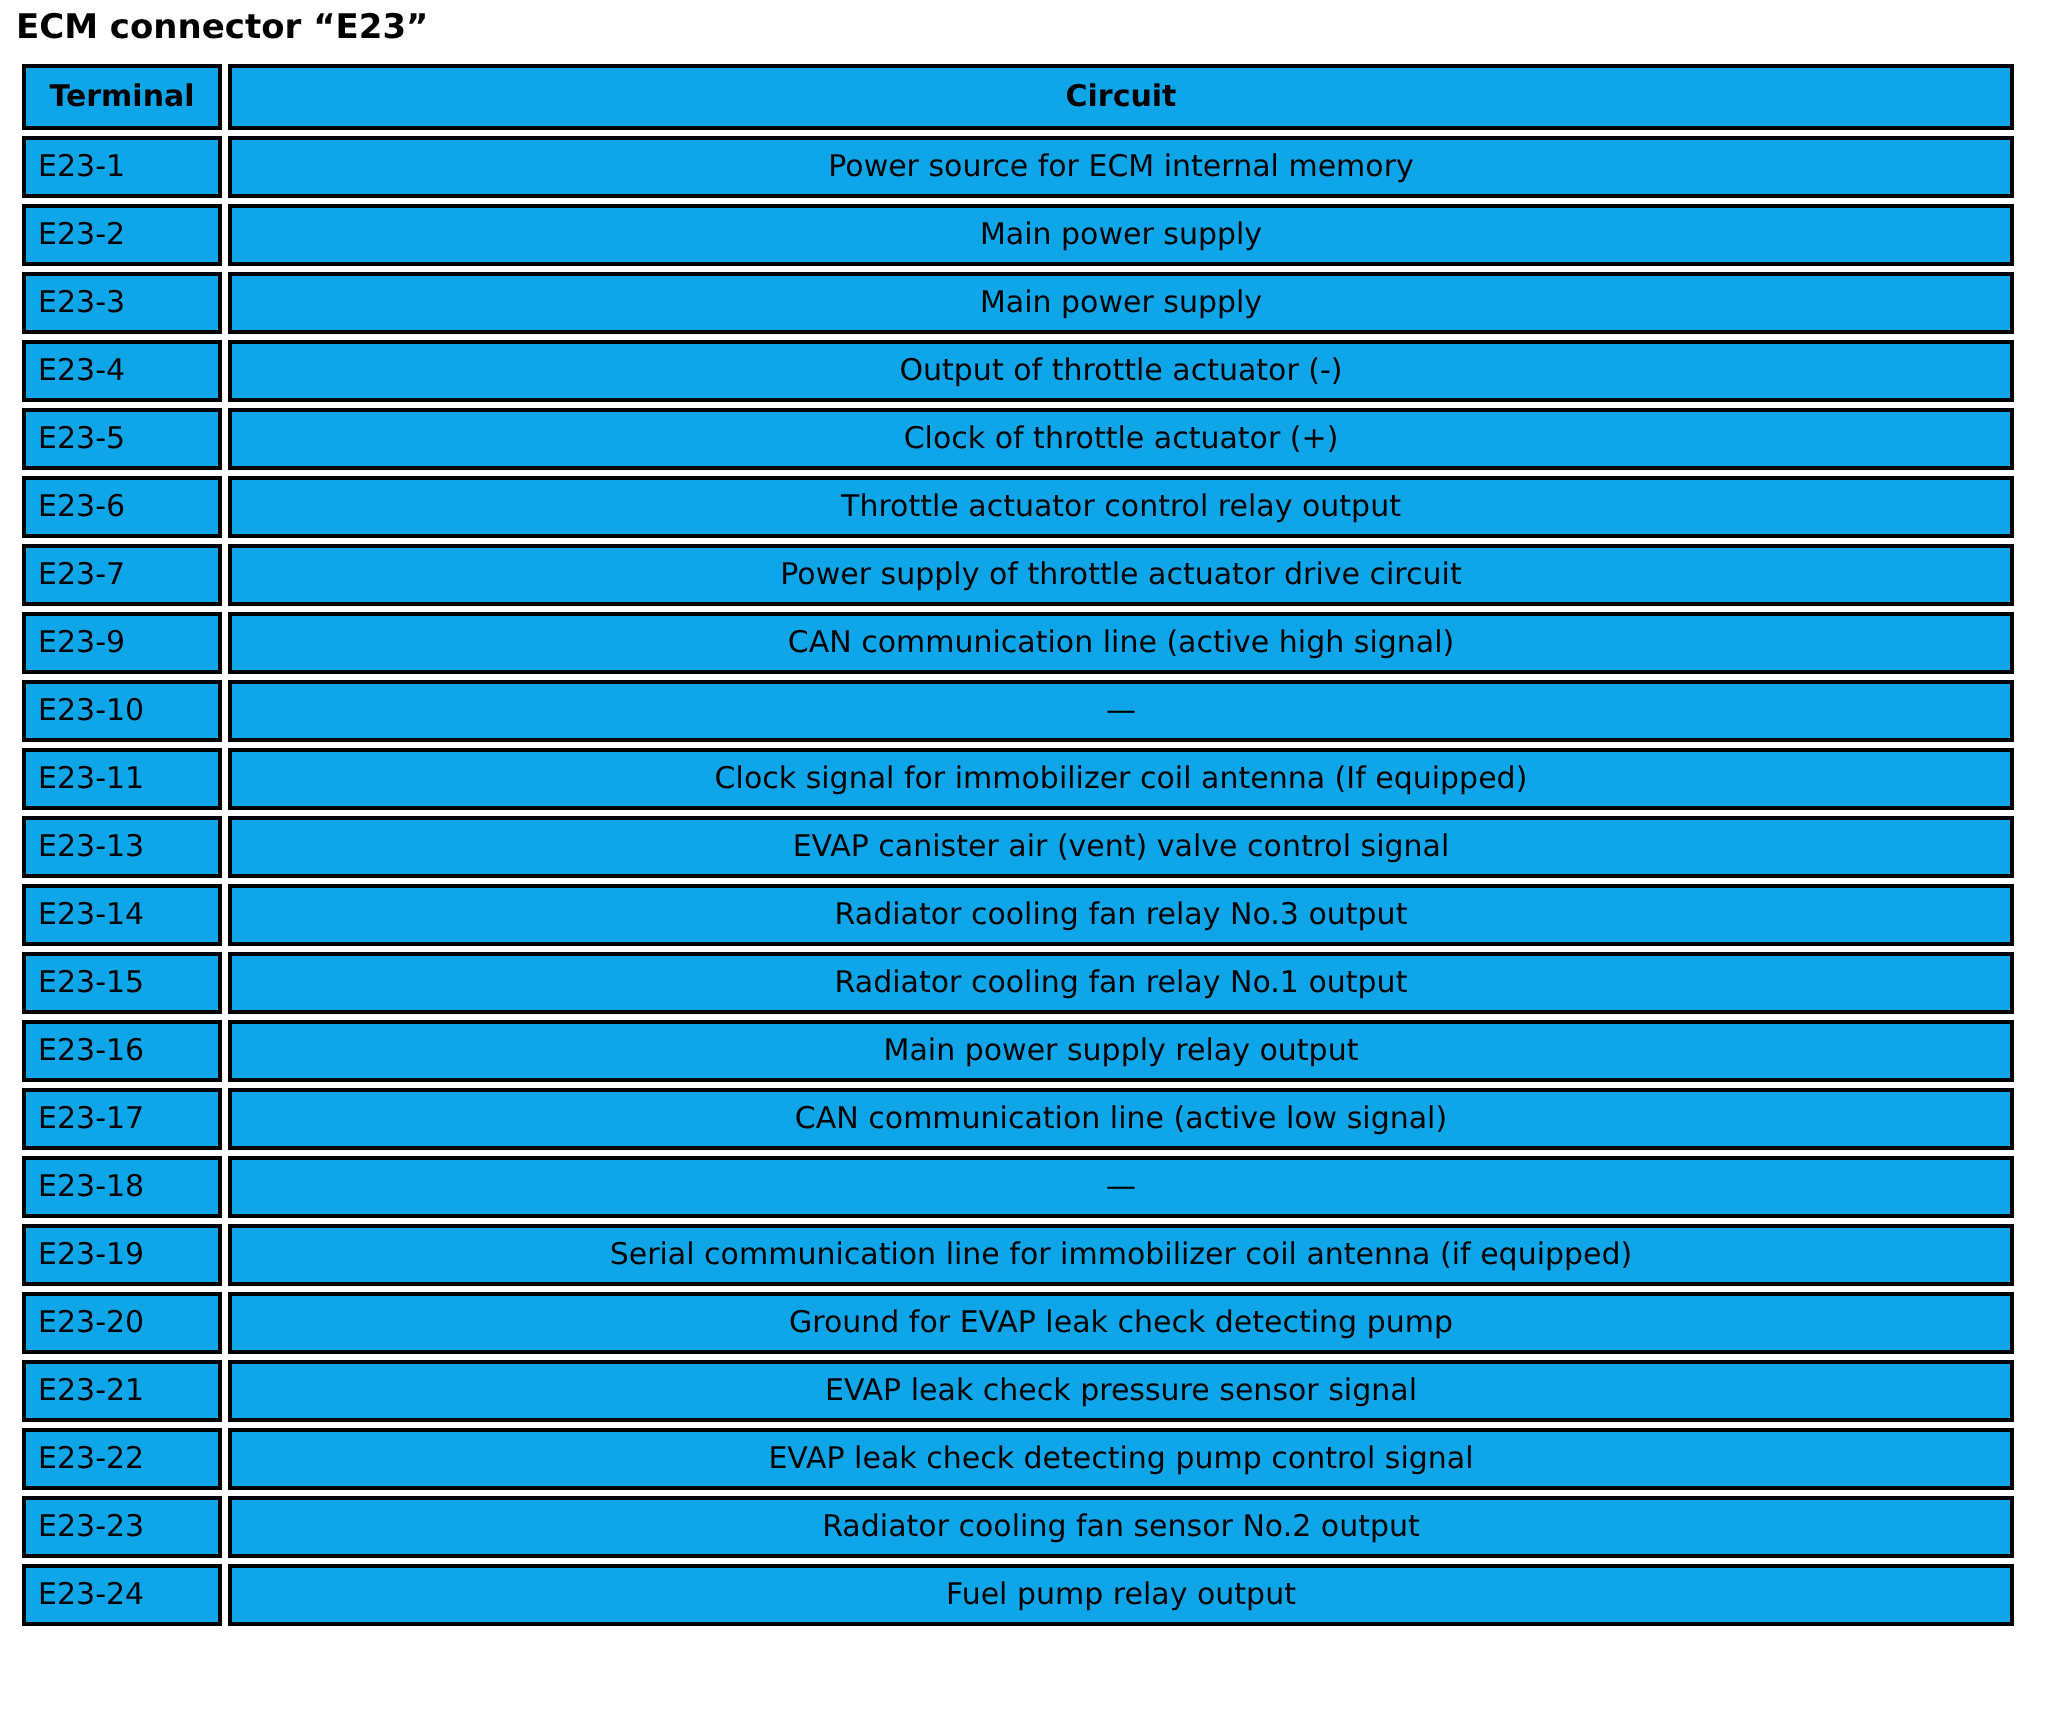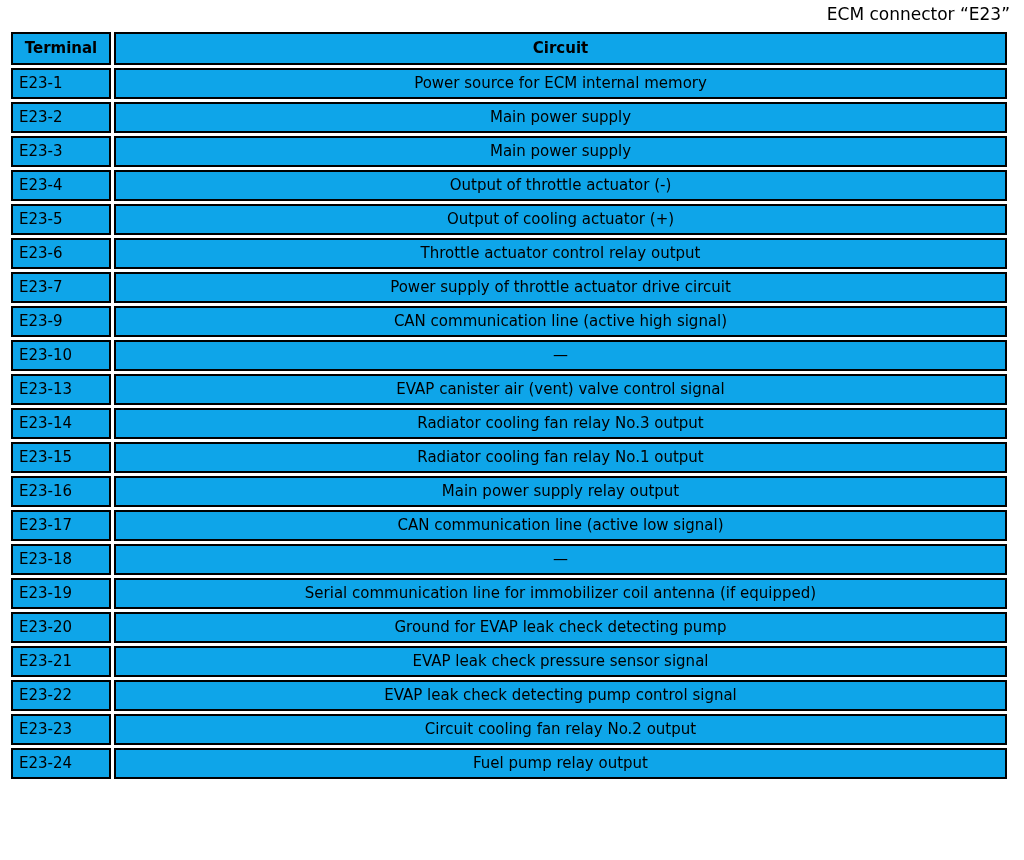--- a/index.html
+++ b/index.html
@@ -11,24 +11,23 @@
   }
   .page {
     width: 1024px;
     height: 860px;
     box-sizing: border-box;
     padding: 2px 14px 0 8px;
     overflow: hidden;
   }
   .doc-title {
     font-size: 17px;
-    font-weight: normal;
+    font-weight: bold;
     margin: 2px 0 5px 0;
     line-height: 1.2;
-    text-align: right;
   }
   table.pin-table {
     border-collapse: separate;
     border-spacing: 3px;
     width: 100%;
     table-layout: fixed;
   }
   table.pin-table th,
   table.pin-table td {
     border: 2px solid #000000;
@@ -80,37 +79,41 @@
       <tr>
         <td class="terminal-cell">E23-3</td>
         <td class="circuit-cell">Main power supply</td>
       </tr>
       <tr>
         <td class="terminal-cell">E23-4</td>
         <td class="circuit-cell">Output of throttle actuator (-)</td>
       </tr>
       <tr>
         <td class="terminal-cell">E23-5</td>
-        <td class="circuit-cell">Output of cooling actuator (+)</td>
+        <td class="circuit-cell">Clock of throttle actuator (+)</td>
       </tr>
       <tr>
         <td class="terminal-cell">E23-6</td>
         <td class="circuit-cell">Throttle actuator control relay output</td>
       </tr>
       <tr>
         <td class="terminal-cell">E23-7</td>
         <td class="circuit-cell">Power supply of throttle actuator drive circuit</td>
       </tr>
       <tr>
         <td class="terminal-cell">E23-9</td>
         <td class="circuit-cell">CAN communication line (active high signal)</td>
       </tr>
       <tr>
         <td class="terminal-cell">E23-10</td>
         <td class="circuit-cell">—</td>
+      </tr>
+      <tr>
+        <td class="terminal-cell">E23-11</td>
+        <td class="circuit-cell">Clock signal for immobilizer coil antenna (If equipped)</td>
       </tr>
       <tr>
         <td class="terminal-cell">E23-13</td>
         <td class="circuit-cell">EVAP canister air (vent) valve control signal</td>
       </tr>
       <tr>
         <td class="terminal-cell">E23-14</td>
         <td class="circuit-cell">Radiator cooling fan relay No.3 output</td>
       </tr>
       <tr>
@@ -140,21 +143,21 @@
       <tr>
         <td class="terminal-cell">E23-21</td>
         <td class="circuit-cell">EVAP leak check pressure sensor signal</td>
       </tr>
       <tr>
         <td class="terminal-cell">E23-22</td>
         <td class="circuit-cell">EVAP leak check detecting pump control signal</td>
       </tr>
       <tr>
         <td class="terminal-cell">E23-23</td>
-        <td class="circuit-cell">Circuit cooling fan relay No.2 output</td>
+        <td class="circuit-cell">Radiator cooling fan sensor No.2 output</td>
       </tr>
       <tr>
         <td class="terminal-cell">E23-24</td>
         <td class="circuit-cell">Fuel pump relay output</td>
       </tr>
 
     </tbody>
   </table>
 
 </div>

